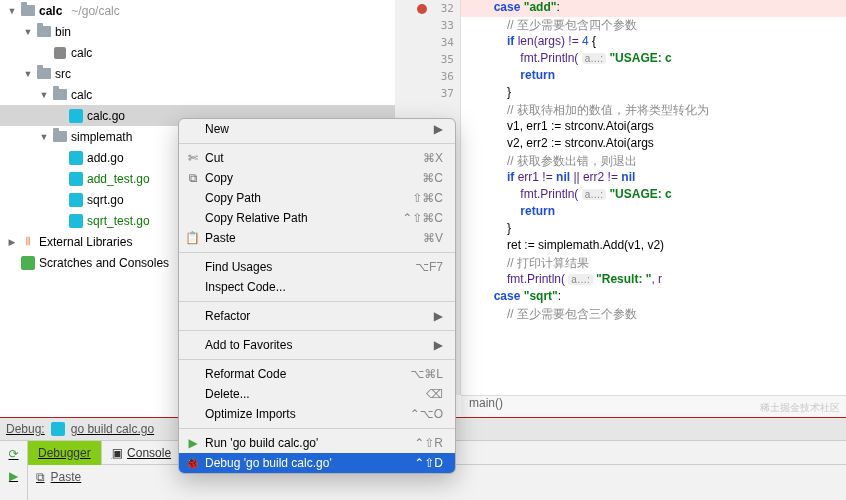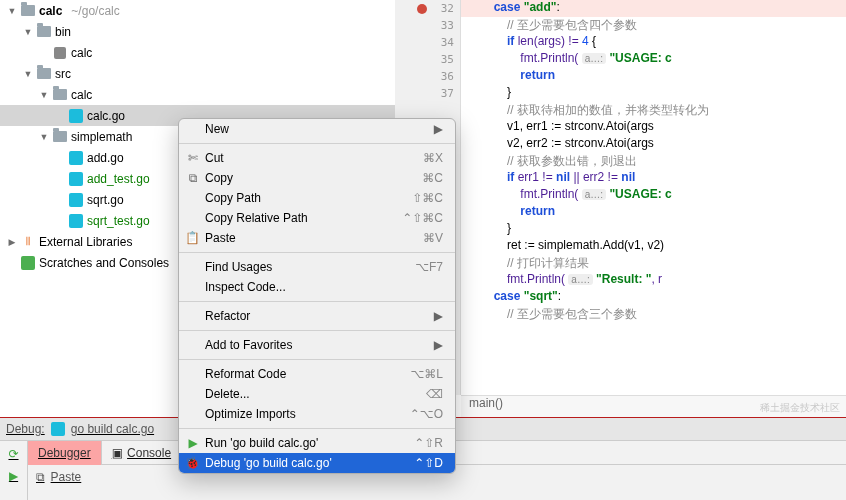--- a/index.html
+++ b/index.html
@@ -42,21 +42,21 @@
 
 .debug-panel { position: absolute; left: 0; right: 0; bottom: 0; height: 83px; background: #f2f2f2; border-top: 1px solid #b91c1c; text-decoration: underline; }
 .debug-header { height: 23px; background: #e6e6e6; border-bottom: 1px solid #ccc; display: flex; align-items: center; padding: 0 6px; gap: 6px; font-size: 11px; color: #555; }
 .debug-header .go-icon { width: 14px; height: 14px; }
 .debug-body { display: flex; height: 60px; }
 .debug-left { width: 28px; background: #f2f2f2; border-right: 1px solid #ccc; display: flex; flex-direction: column; align-items: center; gap: 2px; padding-top: 3px; }
 .dbg-btn { width: 20px; height: 20px; display: flex; align-items: center; justify-content: center; cursor: pointer; color: #5b5; }
 .debug-main { flex: 1; }
 .dm-tabs { height: 24px; display: flex; align-items: center; border-bottom: 1px solid #ccc; }
 .dm-tab { padding: 0 10px; height: 24px; display: flex; align-items: center; gap: 4px; font-size: 11px; color: #333; border-right: 1px solid #ccc; }
-.dm-tab.active { background: #fca5a5; }
+.dm-tab.active { background: #84cc16; }
 .dm-sub { height: 24px; display: flex; align-items: center; padding: 0 8px; gap: 6px; font-size: 11px; color: #555; }
 
 
 .ctx-menu { position: absolute; left: 178px; top: 118px; width: 278px; background: #f0f0f0; border: 1px solid #b0b0b0; border-radius: 6px; box-shadow: 0 8px 24px rgba(0,0,0,0.25); overflow: hidden; }
 .ctx-item { height: 20px; display: flex; align-items: center; padding: 0 12px 0 26px; position: relative; color: #000; font-size: 13px; cursor: pointer; }
 .ctx-item .mi { position: absolute; left: 6px; width: 16px; display: flex; justify-content: center; color: #666; }
 .ctx-item .sc { margin-left: auto; color: #888; font-size: 12px; }
 .ctx-item .sub { margin-left: auto; color: #666; }
 .ctx-item.hl { background: #2066d7; color: #fff; }
 .ctx-item.hl .sc, .ctx-item.hl .mi { color: #fff; }

